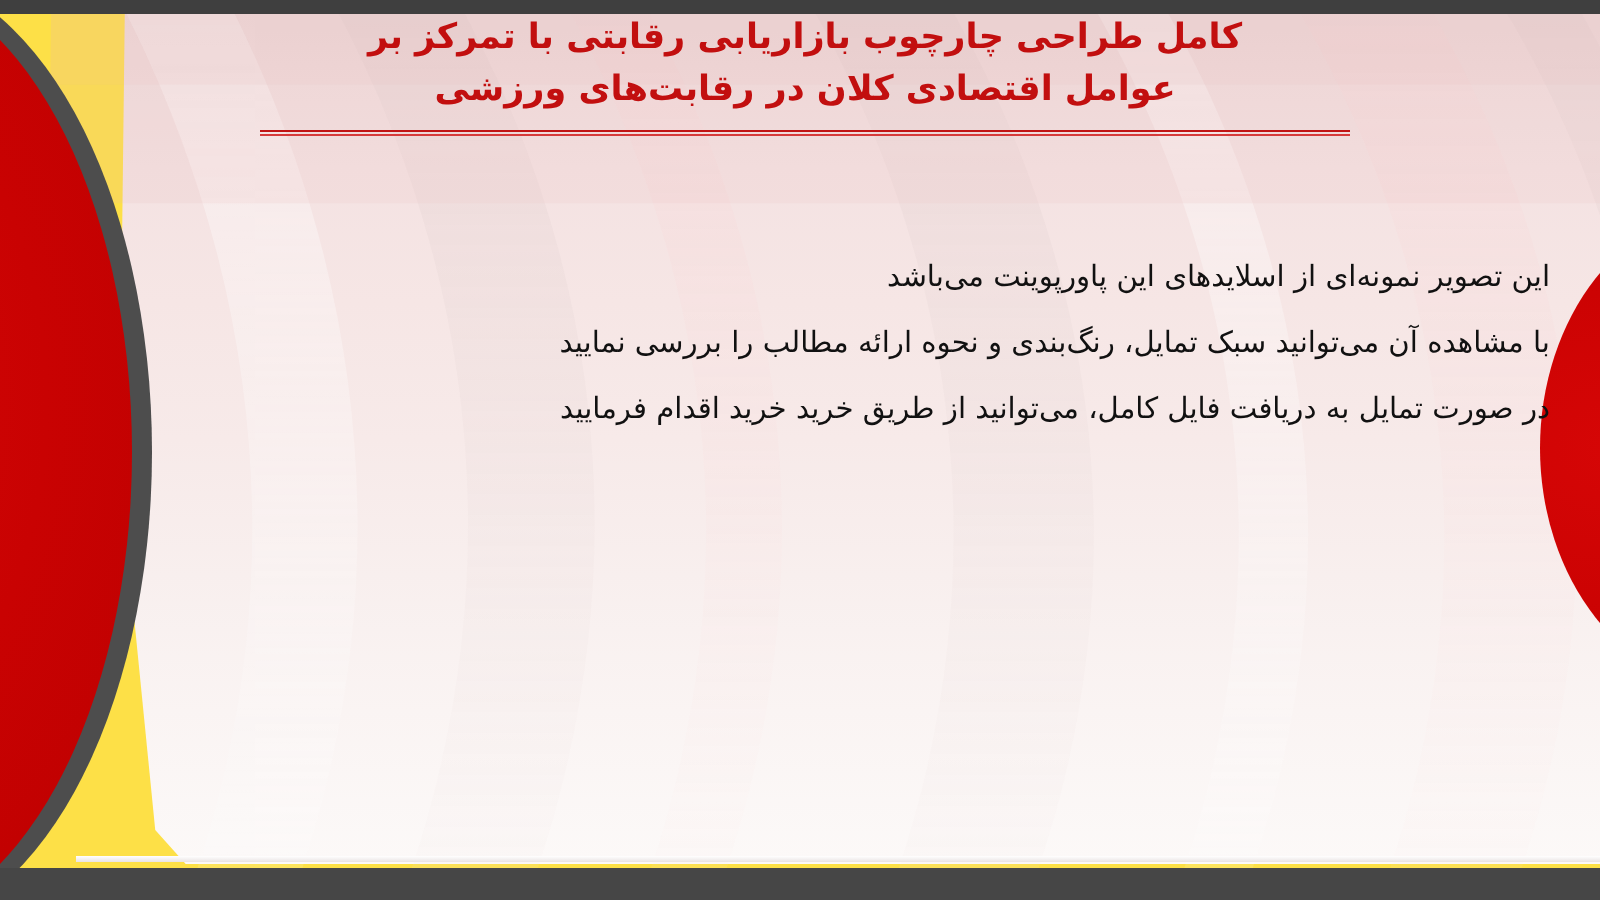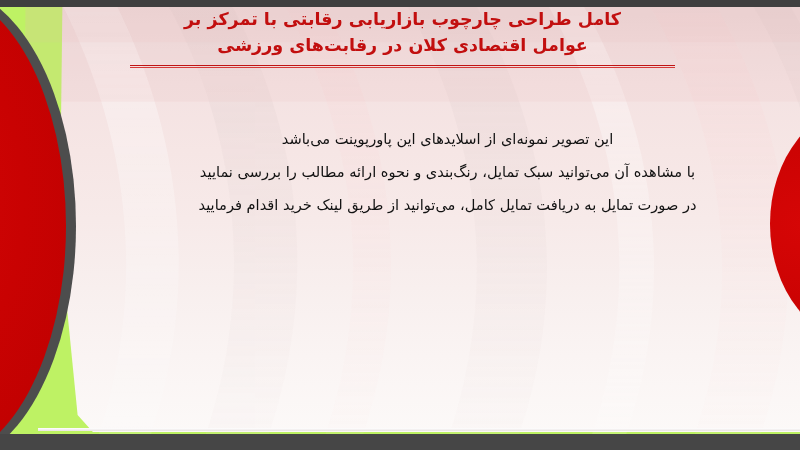--- a/index.html
+++ b/index.html
@@ -5,21 +5,21 @@
   * { margin:0; padding:0; box-sizing:border-box; }
   html, body {
     width:800px; height:450px;
     overflow:hidden;
     font-family:"DejaVu Sans", sans-serif;
   }
 
   #slide {
     position:relative;
     width:800px; height:450px;
-    background:#bef264;
+    background:#fde047;
     overflow:hidden;
   }
 
   
   .frame-top {
     position:absolute; left:0; top:0; width:800px; height:7px;
     background:#3f3f3f; z-index:6;
   }
   .frame-bottom {
     position:absolute; left:0; bottom:0; width:800px; height:16px;
@@ -128,21 +128,20 @@
     direction:rtl;
     text-align:right;
     z-index:7;
   }
   .body-line {
     color:#111111;
     font-size:14.6px;
     line-height:33px;
     white-space:nowrap;
     font-weight:normal;
-    text-align:center;
   }
 </style>
 </head>
 <body>
 
 <div id="slide">
 
   <div class="frame-top"></div>
   <div class="frame-bottom"></div>
 
@@ -184,16 +183,16 @@
 
   <div class="title-wrap">
     <div class="title-line">کامل طراحی چارچوب بازاریابی رقابتی با تمرکز بر</div>
     <div class="title-line">عوامل اقتصادی کلان در رقابت‌های ورزشی</div>
     <div class="title-rule"></div>
   </div>
 
   <div class="body-wrap">
     <div class="body-line">این تصویر نمونه‌ای از اسلایدهای این پاورپوینت می‌باشد</div>
     <div class="body-line">با مشاهده آن می‌توانید سبک تمایل، رنگ‌بندی و نحوه ارائه مطالب را بررسی نمایید</div>
-    <div class="body-line">در صورت تمایل به دریافت تمایل کامل، می‌توانید از طریق لینک خرید اقدام فرمایید</div>
+    <div class="body-line">در صورت تمایل به دریافت فایل کامل، می‌توانید از طریق خرید خرید اقدام فرمایید</div>
   </div>
 
 </div>
 
 </body></html>

